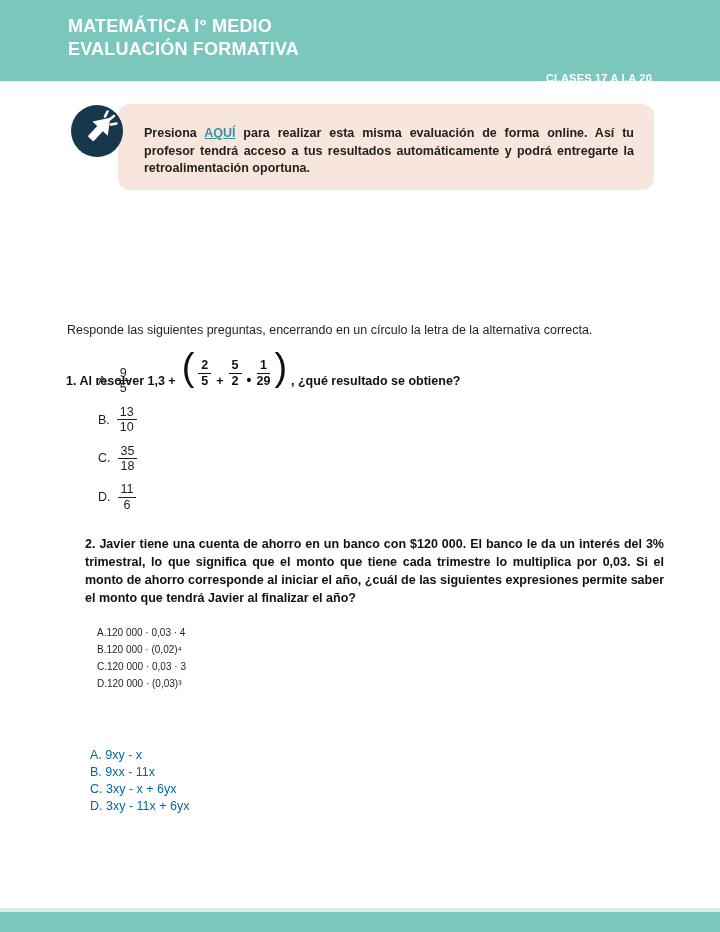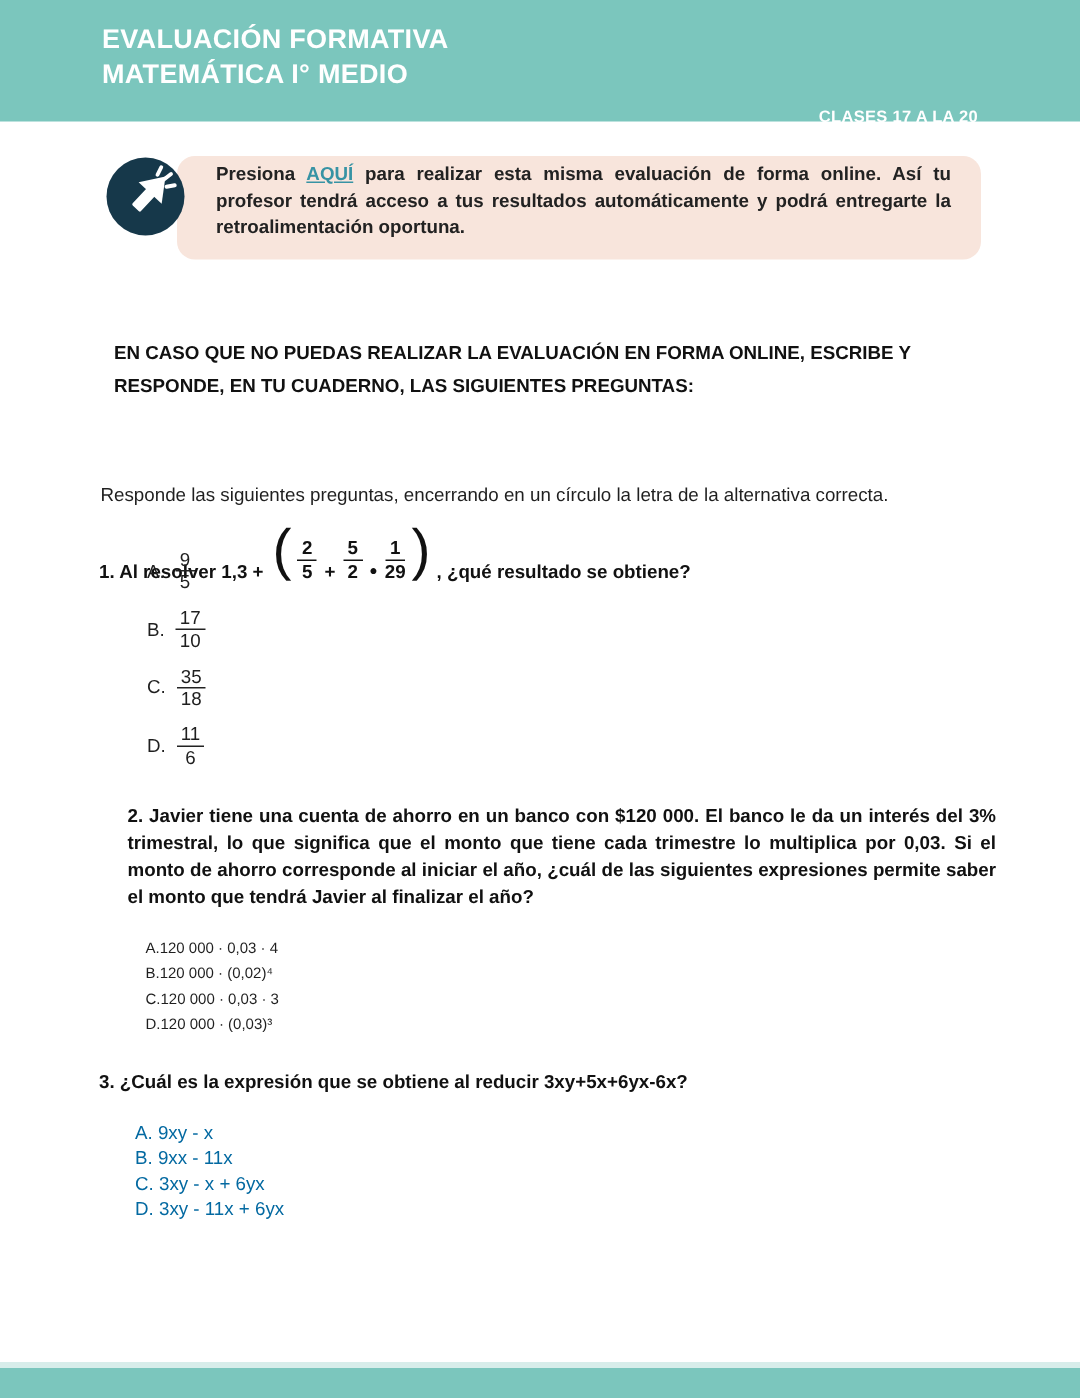--- a/index.html
+++ b/index.html
@@ -23,21 +23,21 @@
   .classes-badge {
     position:absolute; right:68px; top:50px;
     color:#ffffff; font-weight:bold; font-size:11px; letter-spacing:0.2px;margin-top:22px;
   }
 
   
   .notice-icon { position:absolute; left:69px; top:103px; width:56px; height:56px; z-index:2; }
   .notice-box {
     position:absolute; left:118px; right:66px; top:104px;
     background:#f8e5dc; border-radius:12px;
-    padding:4px 20px 12px 26px;
+    padding:21px 20px 12px 26px;
   }
   .notice-text {
     font-size:12.5px; line-height:17.5px; font-weight:bold; color:#222;
     text-align:justify;
   }
   .notice-link {
     color:#3793a4; text-decoration:underline; cursor:pointer; font-weight:bold;
   }
 
   
@@ -99,22 +99,22 @@
     background:#7bc6bd; border-top:4px solid #d7edea;
   }
 </style>
 </head>
 <body>
 
 <div class="page">
 
   <div class="header">
     <div class="header-title">
+      <div>MATEMÁTICA I° MEDIO</div>
       <div>EVALUACIÓN FORMATIVA</div>
-      <div>MATEMÁTICA I° MEDIO</div>
     </div>
     <div class="classes-badge">CLASES 17 A LA 20</div>
   </div>
 
   <div class="notice-icon">
     <svg viewBox="0 0 56 56" width="56" height="56" aria-hidden="true">
       <circle cx="28" cy="28" r="26" fill="#16384a"></circle>
       <g transform="rotate(43 27 30)" fill="#ffffff">
         <polygon points="27,9 16.5,24 37.5,24"></polygon>
         <rect x="23.2" y="22" width="7.6" height="16" rx="1"></rect>
@@ -124,21 +124,20 @@
         <line x1="45" y1="13" x2="40.5" y2="16.5"></line>
         <line x1="47.5" y1="20.5" x2="42" y2="21.5"></line>
       </g>
     </svg>
   </div>
 
   <div class="notice-box">
     <p class="notice-text"><span>Presiona</span> <a class="notice-link">AQUÍ</a> <span>para realizar esta misma evaluación de forma online. Así tu profesor tendrá acceso a tus resultados automáticamente y podrá entregarte la retroalimentación oportuna.</span></p>
   </div>
 
-  <div class="offline-note">EN CASO QUE NO PUEDAS REALIZAR LA EVALUACIÓN EN FORMA ONLINE, ESCRIBE Y RESPONDE, EN TU CUADERNO, LAS SIGUIENTES PREGUNTAS:</div>
 
   <div class="respond-note">Responde las siguientes preguntas, encerrando en un círculo la letra de la alternativa correcta.</div>
 
   <div class="q1-line">
     <span class="prefix">1. Al resolver 1,3 +</span>
     <span class="paren">(</span>
     <span class="frac">
       <span class="num">2</span>
       <span class="den">5</span>
     </span>
@@ -160,21 +159,21 @@
     <div class="frac-option">
       <span class="opt-letter">A.</span>
       <span class="frac">
         <span class="num">9</span>
         <span class="den">5</span>
       </span>
     </div>
     <div class="frac-option">
       <span class="opt-letter">B.</span>
       <span class="frac">
-        <span class="num">17</span>
+        <span class="num">13</span>
         <span class="den">10</span>
       </span>
     </div>
     <div class="frac-option">
       <span class="opt-letter">C.</span>
       <span class="frac">
         <span class="num">35</span>
         <span class="den">18</span>
       </span>
     </div>
@@ -189,21 +188,20 @@
 
   <div class="q2-text">2. Javier tiene una cuenta de ahorro en un banco con $120 000. El banco le da un interés del 3% trimestral, lo que significa que el monto que tiene cada trimestre lo multiplica por 0,03.  Si el monto de ahorro corresponde al iniciar el año, ¿cuál de las siguientes expresiones permite saber el monto que tendrá Javier al finalizar el año?</div>
 
   <div class="q2-options">
     <div>A.120 000 · 0,03 · 4</div>
     <div>B.120 000 ·  (0,02)⁴</div>
     <div>C.120 000 ·  0,03 · 3</div>
     <div>D.120 000 ·  (0,03)³</div>
   </div>
 
-  <div class="q3-text">3.  ¿Cuál es la expresión que se obtiene al reducir 3xy+5x+6yx-6x?</div>
 
   <div class="q3-options">
     <div>A. 9xy - x</div>
     <div>B. 9xx - 11x</div>
     <div>C. 3xy - x + 6yx</div>
     <div>D. 3xy - 11x + 6yx</div>
   </div>
 
   <div class="footer"></div>
 

